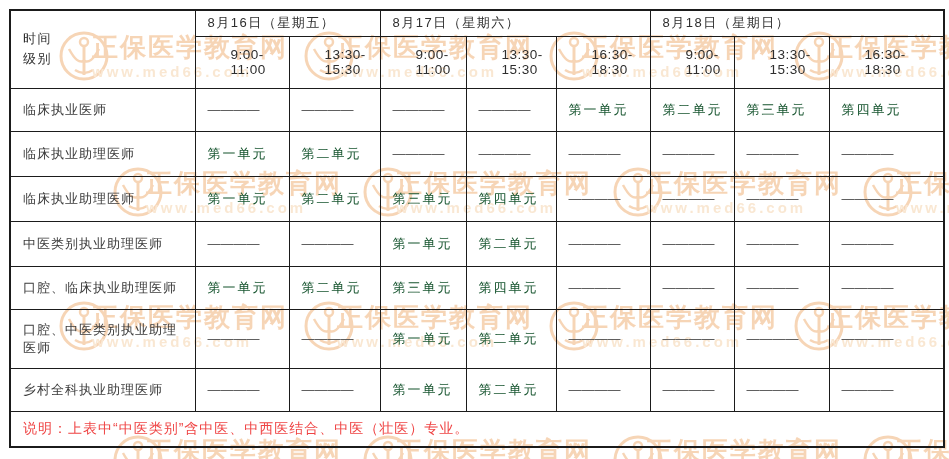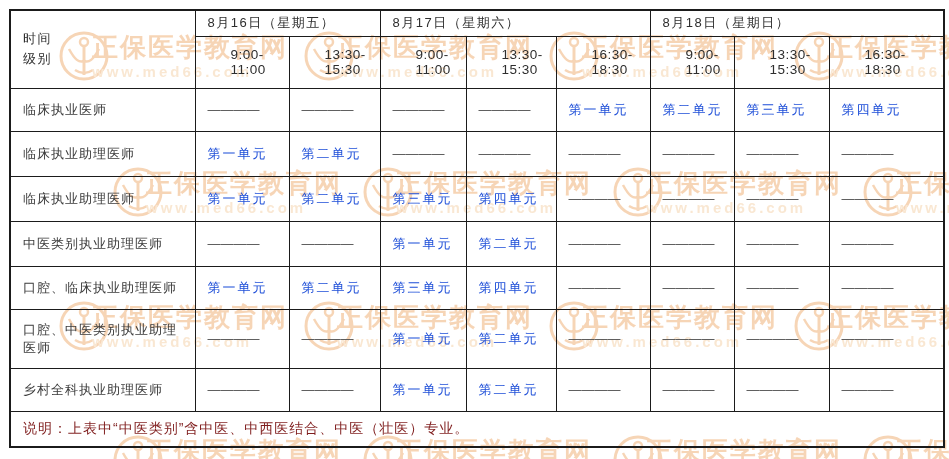--- a/index.html
+++ b/index.html
@@ -40,32 +40,32 @@
     padding:0 4px 0 12px;
     overflow:hidden;
   }
   tr.date-row{height:26px;}
   tr.date-row th{font-size:13px;color:#2e2e2e;letter-spacing:1.5px;}
   tr.time-row{height:52px;}
   tr.time-row th{font-size:13.5px;color:#2e2e2e;letter-spacing:.5px;padding-left:35px;}
   th.corner{padding-left:9px;font-size:13px;color:#3a3a3a;letter-spacing:1px;}
   th.corner .c-line{line-height:20px;}
   td.cat{padding-left:8px;letter-spacing:1px;line-height:18px;color:#3a3a3a;margin-top:36px;}
-  td.unit{letter-spacing:2px;color:#1d4ed8;padding-left:15px;}
+  td.unit{letter-spacing:2px;color:#14532d;padding-left:15px;}
   td.dash{color:#4a4a4a;letter-spacing:0;padding-left:13px;font-size:13px;}
   tbody tr:nth-child(1){height:43px;}
   tbody tr:nth-child(2){height:45px;}
   tbody tr:nth-child(3){height:45px;}
   tbody tr:nth-child(4){height:45px;}
   tbody tr:nth-child(5){height:43px;}
   tbody tr:nth-child(6){height:59px;}
   tbody tr:nth-child(7){height:43px;}
   tfoot tr{height:36px;}
   td.note{
-    font-weight:bold;font-size:14px;color:#7f1d1d;
+    font-weight:bold;font-size:14px;color:#ef4444;
     padding-left:9px;letter-spacing:1px;
   }
 </style>
 </head>
 <body>
 
 <div class="page">
 
   <div class="watermarks" id="wm-layer">
       <div class="wm-cluster" style="left: 58px; top: 28px;">

